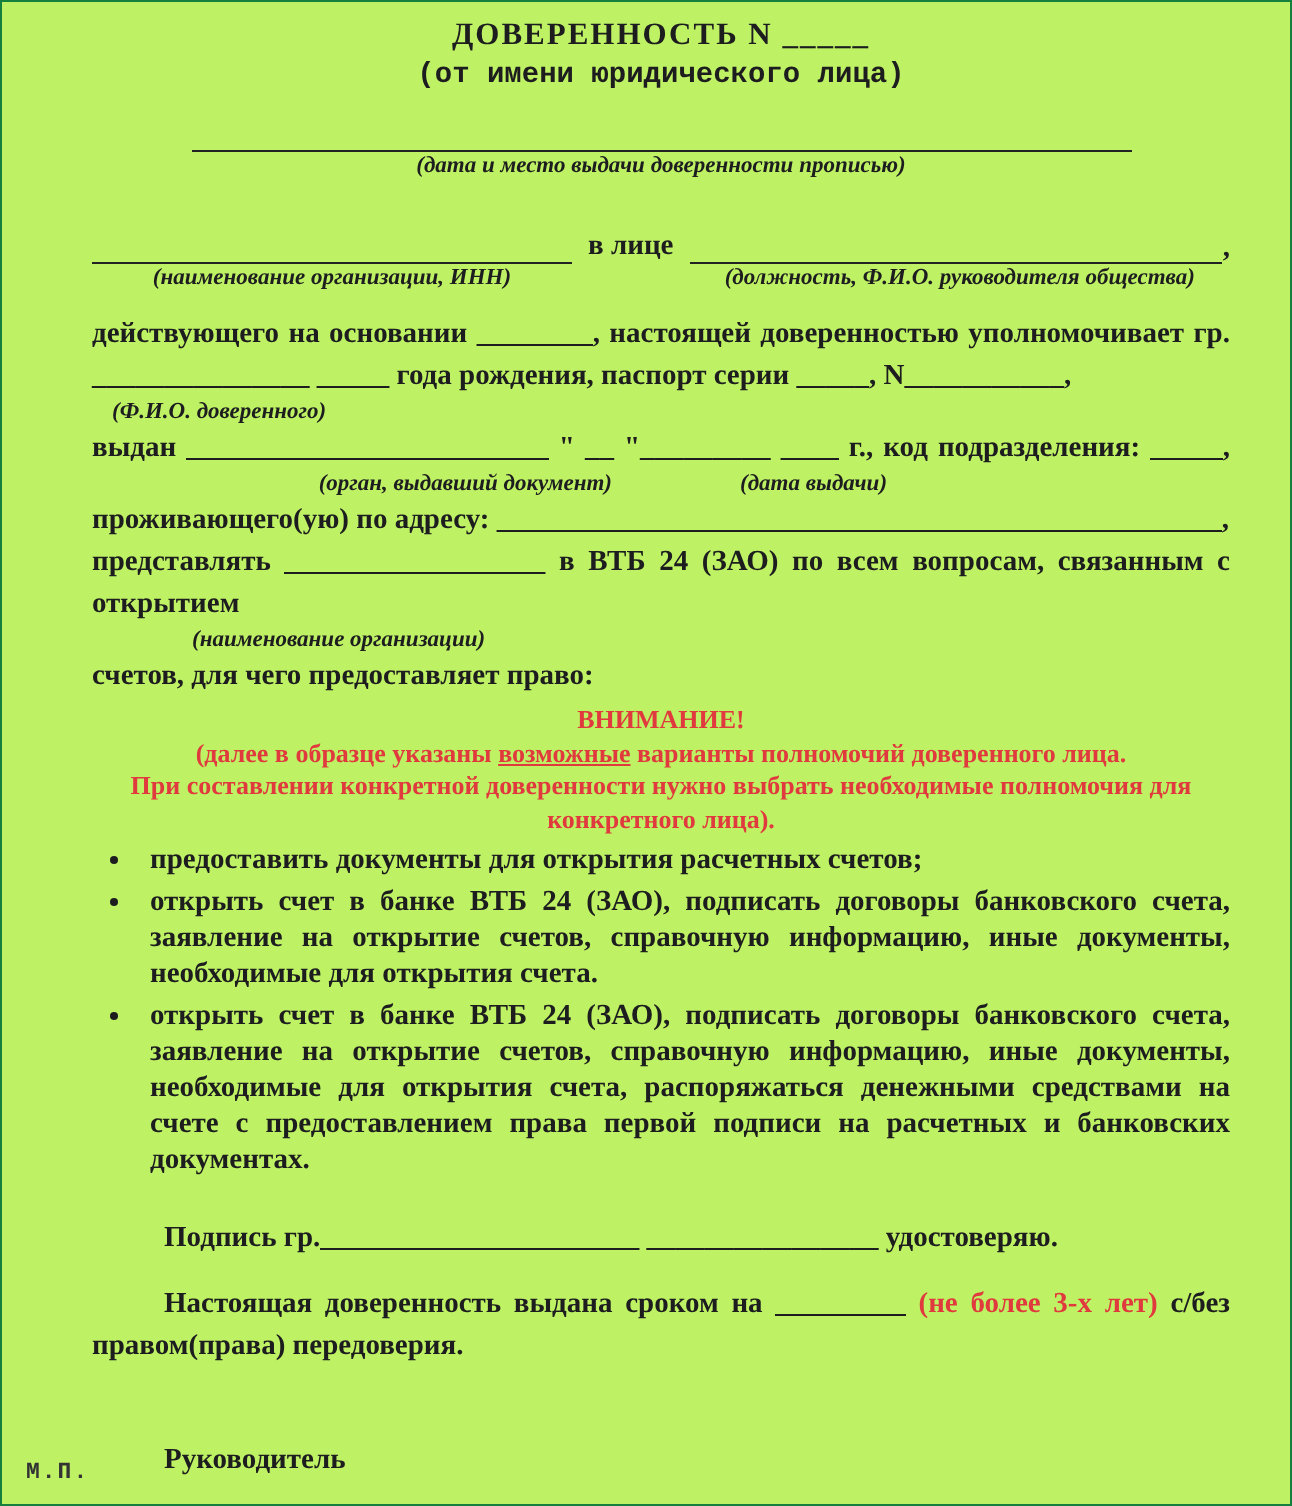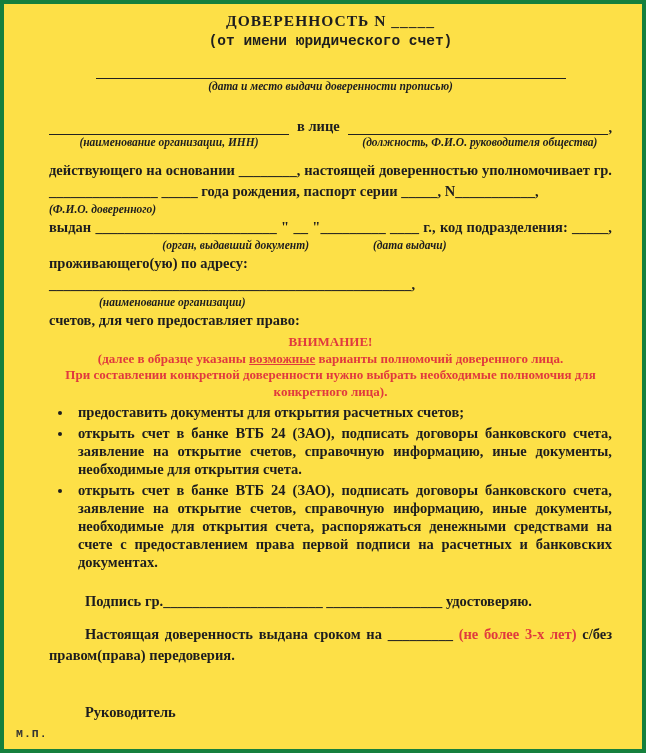--- a/index.html
+++ b/index.html
@@ -1,21 +1,21 @@
 <!DOCTYPE html>
 <html lang="ru" style="--red: #e03a3e;"><head>
 <meta charset="utf-8">
 <style>
   html, body { margin: 0; padding: 0; background: #fff; }
   .page {
     position: relative;
     width: 646px; height: 753px;
     box-sizing: border-box;
-    background: #fde047;
-    border: 4px solid #15803d;
+    background: #bef264;
+    border: 1px solid #15803d;
     font-family: "Liberation Serif", "DejaVu Serif", serif;
     font-weight: bold;
     color: #1d1d1f;
     font-size: 14.5px;
     line-height: 21px;
     padding: 6px 30px 0 45px;
     overflow: hidden;
   }
   .center { text-align: center; }
   .title {
@@ -60,21 +60,21 @@
     font-family: "Liberation Mono", "DejaVu Sans Mono", monospace;
     font-size: 11.5px; font-weight: bold; letter-spacing: 1px; color: #333;
   }
 </style>
 </head>
 <body>
 
 <div class="page">
 
   <div class="title center">ДОВЕРЕННОСТЬ N _____</div>
-  <div class="subtitle center">(от имени юридического счет)</div>
+  <div class="subtitle center">(от имени юридического лица)</div>
 
   <div class="date-block">
     <div class="rule"></div>
     <div class="caption center">(дата и место выдачи доверенности прописью)</div>
   </div>
 
   <div class="org-row">
     <div class="org-col-left">
       <div class="fill-line"></div>
       <div class="caption center">(наименование организации, ИНН)</div>
@@ -85,27 +85,28 @@
         <div class="fill-line"></div>
         <span class="comma">,</span>
       </div>
       <div class="caption center">(должность, Ф.И.О. руководителя общества)</div>
     </div>
   </div>
 
   <div class="body-block">
     <div class="stretch">действующего на основании ________, настоящей доверенностью уполномочивает гр.</div>
     <div>_______________ _____ года рождения, паспорт  серии _____, N___________,</div>
-    <div class="caption" style="">(Ф.И.О.   доверенного)</div>
+    <div class="caption" style="margin-left:10px">(Ф.И.О.   доверенного)</div>
     <div class="stretch">выдан _________________________ " __ "_________ ____ г., код подразделения: _____,</div>
     <div class="cap-row">
       <span class="caption" style="margin-left:45px; width:215px; text-align:right">(орган, выдавший документ)</span>
       <span class="caption" style="margin-left:64px">(дата выдачи)</span>
     </div>
     <div>проживающего(ую) по адресу: __________________________________________________,</div>
+    <div class="stretch">представлять __________________ в ВТБ 24 (ЗАО) по всем вопросам, связанным с открытием</div>
     <div class="caption" style="margin-left:50px">(наименование организации)</div>
     <div>счетов, для чего предоставляет право:</div>
   </div>
 
   <div class="warning center">
     <div>ВНИМАНИЕ!</div>
     <div><span>(далее  в образце указаны </span><span class="u">возможные</span><span> варианты полномочий доверенного лица.</span></div>
     <div>При составлении конкретной доверенности нужно выбрать необходимые полномочия для конкретного лица).</div>
   </div>
 

